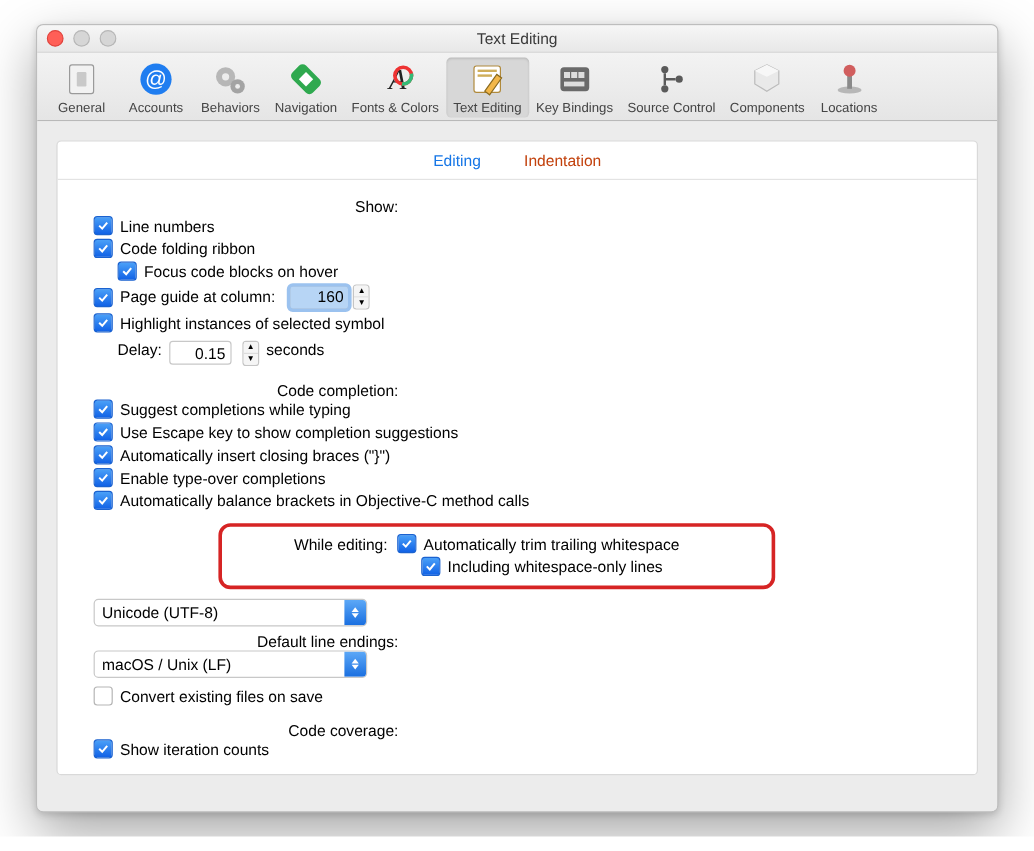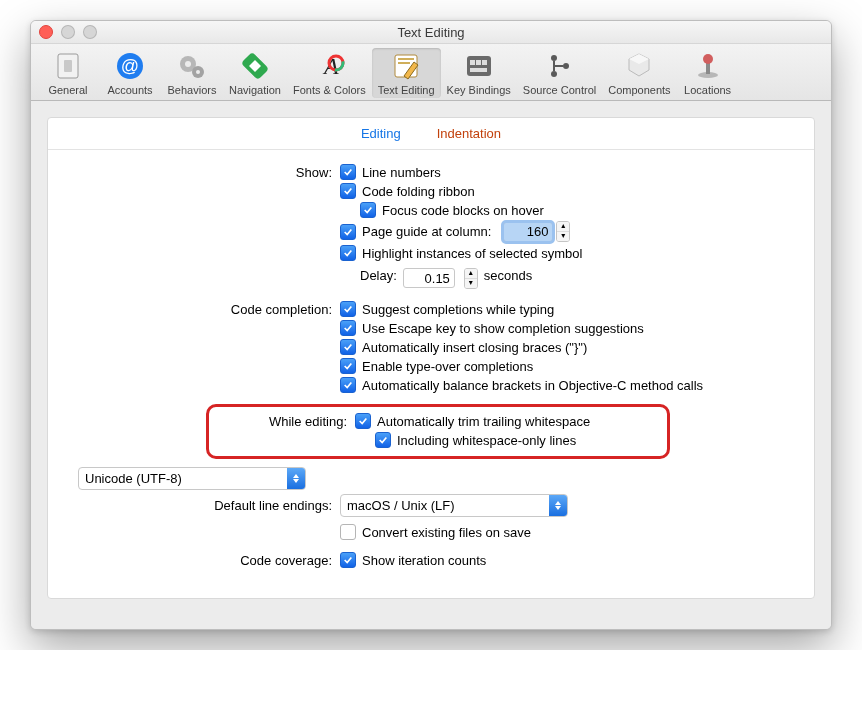--- a/index.html
+++ b/index.html
@@ -93,20 +93,21 @@
   .seg span { cursor: default; }
   .seg .active { color: #1676e6; }
   .seg .inactive { color: #c2410c; }
   .form {
     padding: 14px 30px 10px 30px;
   }
   .row {
     display: flex;
     align-items: flex-start;
     margin-bottom: 3px;
+    flex-direction: column;
   }
   .row + .sectiongap { height: 9px; }
   .row.labelrow { align-items: baseline; }
   .lblcol {
     width: 254px;
     text-align: right;
     padding-right: 8px;
     padding-top: 1px;
     color: #000;
     flex-shrink: 0;
@@ -456,21 +457,21 @@
                 <span class="cbox">
                   <svg viewBox="0 0 12 12">
                     <path d="M2 6 L5 9 L10 3" stroke="#fff" stroke-width="2" fill="none"></path>
                   </svg>
                 </span>
                 <label>Automatically balance brackets in Objective-C method calls</label>
               </div>
           </div>
         </div>
 
-        <div style="display:flex;gap:24px;">
+        <div style="display:flex;">
           <div style="width:116px"></div>
           <div class="highlight">
             <div class="highlight-inner">
               <div class="lblcol" style="width:138px">While editing:</div>
               <div class="val">
                 <div class="chk">
                     <span class="cbox">
                       <svg viewBox="0 0 12 12">
                         <path d="M2 6 L5 9 L10 3" stroke="#fff" stroke-width="2" fill="none"></path>
                       </svg>

